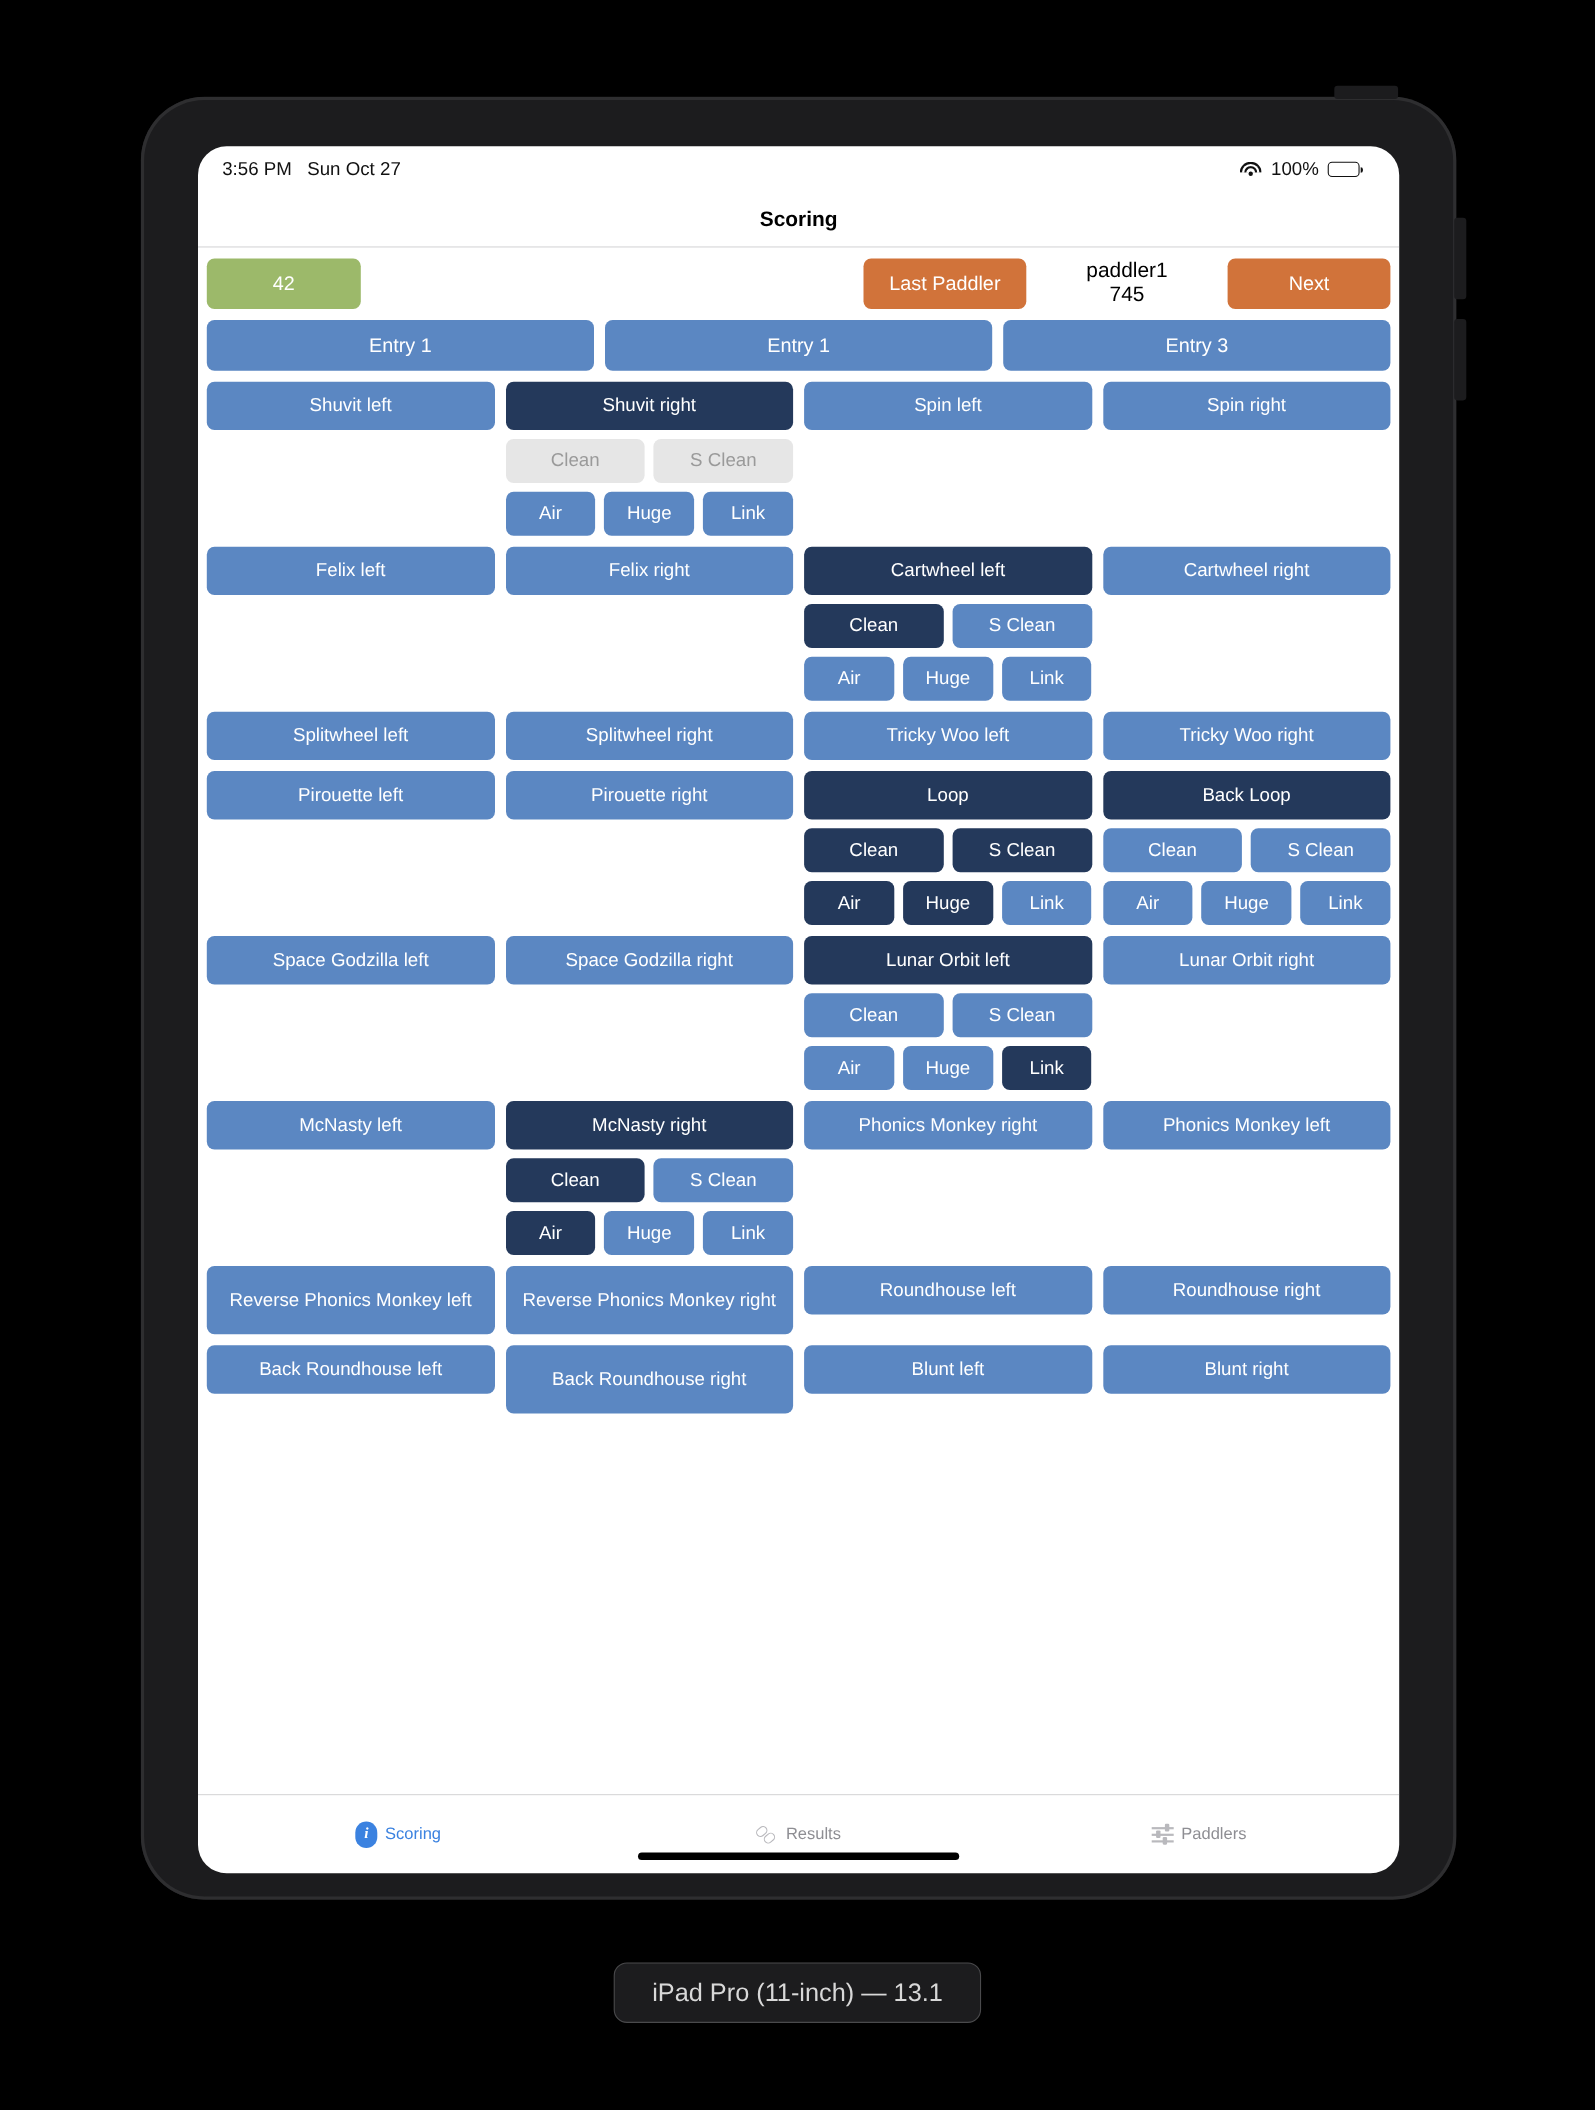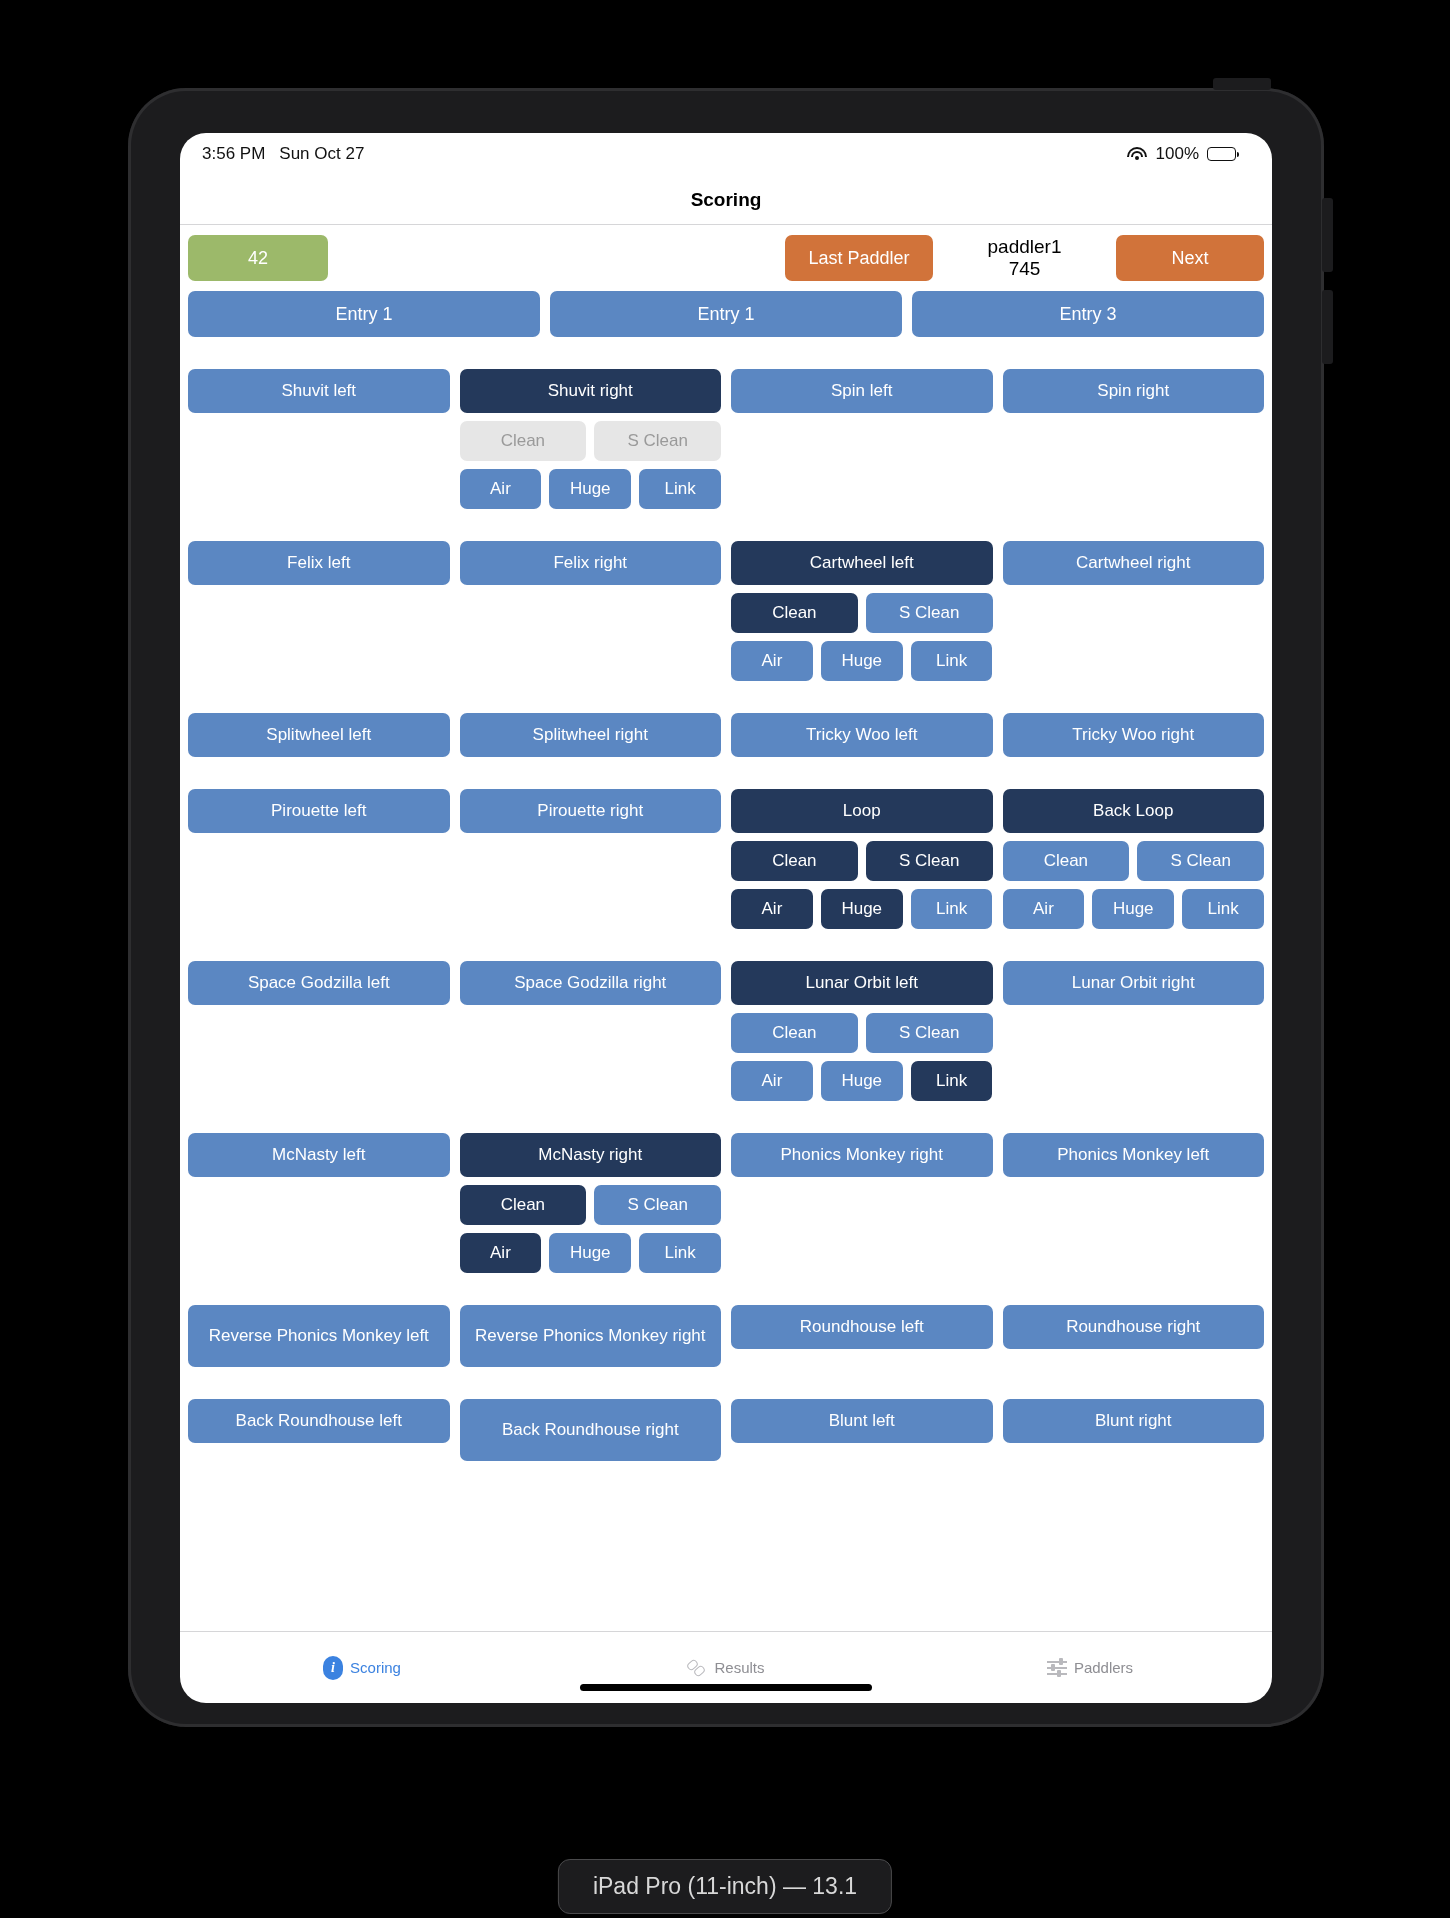--- a/index.html
+++ b/index.html
@@ -132,21 +132,21 @@
 
   
   .entry-btn {
     flex: 1 1 0; height: 46px; background: #5b87c2; color: #fff;
     border-radius: 7px; border: none; font-size: 18px; font-family: inherit;
     cursor: pointer;
   }
 
   
   .trick-row { display: flex; gap: 10px; margin-bottom: 10px; align-items: flex-start; }
-  .col { flex: 1 1 0; min-width: 0; display: flex; flex-direction: column; gap: 8px; margin-top: 22px; }
+  .col { flex: 1 1 0; min-width: 0; display: flex; flex-direction: column; gap: 8px; }
 
   .trick-btn {
     width: 100%; min-height: 44px; border-radius: 7px; border: none;
     color: #ffffff; font-size: 17px; font-family: inherit; cursor: pointer;
     background: #5b87c2;
     padding: 6px 8px; line-height: 1.25;
     display: flex; align-items: center; justify-content: center; text-align: center;
   }
   .trick-btn.selected { background: #24395b; }
   .trick-btn.tall { min-height: 62px; }
@@ -205,21 +205,21 @@
 
   #home-indicator {
     position: absolute; left: 50%; transform: translateX(-50%);
     bottom: 12px; width: 292px; height: 7px; background: #000; border-radius: 4px;
   }
 
   
   #footer-chip {
     position: absolute;
     left: 50%; transform: translateX(-50%);
-    top: 1859px;
+    top: 1784px;
     padding: 13px 34px;
     border: 1.5px solid #4a4a4c;
     border-radius: 12px;
     background: #1c1c1e;
     color: #d8d8d8;
     font-size: 23px;
   }
 </style>
 </head>
 <body>

